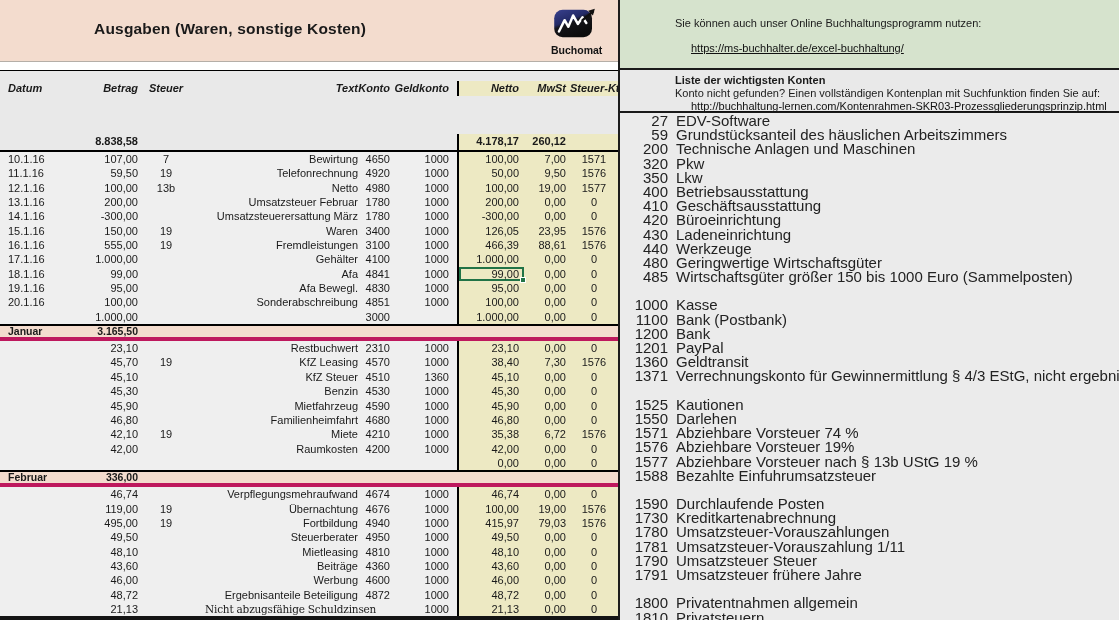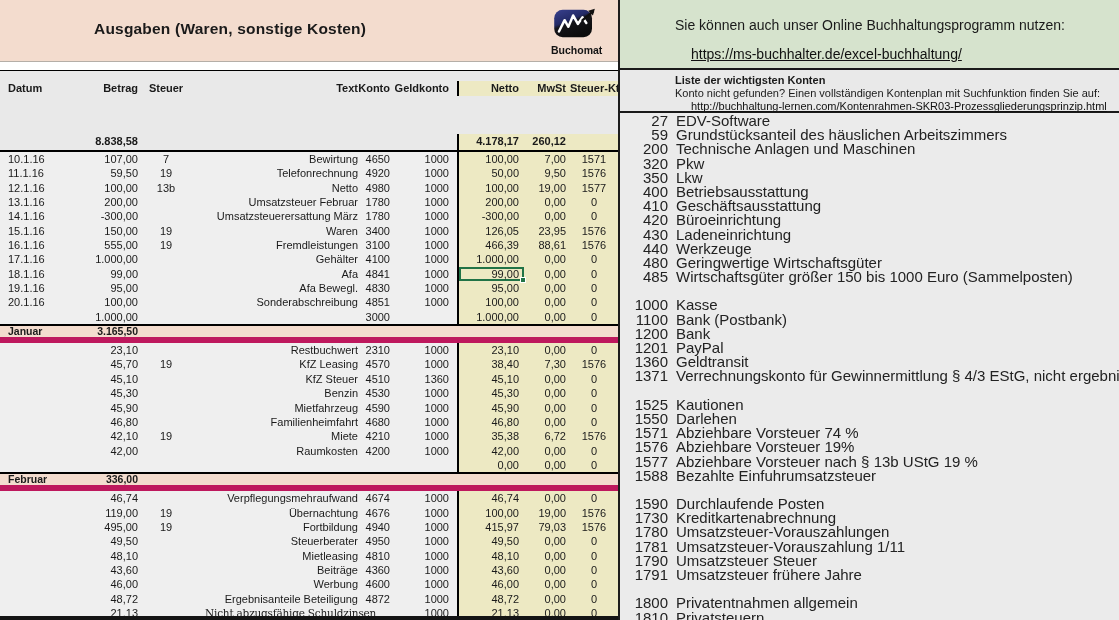--- a/index.html
+++ b/index.html
@@ -13,51 +13,51 @@
         background:var(--peach,#F3DCCE);border-bottom:1px solid #b5aea7;}
   .title{position:absolute;left:94px;top:20px;font-size:15.5px;font-weight:bold;letter-spacing:.2px;}
   .logo{position:absolute;left:551px;top:6px;width:48px;text-align:center;}
   .brand{font-size:10.5px;font-weight:bold;color:#141414;margin-top:0;}
 
   .table-wrap{position:absolute;left:0;top:70px;width:618px;bottom:0;overflow:hidden;
         background:var(--gray_row,#EFEFEF);
         --cols:62px 80px 48px 168px 34px 65px 67px 46px 48px;}
   .thead{border-top:1.5px solid #000;border-bottom:2.5px solid #000;background:#E9E9E9;}
   .hrow{display:grid;grid-template-columns:var(--cols);font-weight:bold;font-size:11px;line-height:15px;}
-  .hrow1{height:25px;align-items:end;}
+  .hrow1{height:25px;align-items:end;font-style:italic;}
   .hrow2{height:16px;margin-top:38px;}
   .row{display:grid;grid-template-columns:var(--cols);height:14.35px;line-height:14.35px;font-size:11px;}
   .c{white-space:nowrap;}
   .c0{padding-left:8px;}
   .c1{text-align:right;padding-right:4px;}
   .c2{text-align:center;}
   .c3{padding-left:15px;text-align:right;}
   .c4{text-align:right;padding-right:2px;}
   .c5{text-align:right;padding-right:8px;}
   .c6,.c7,.c8{background:var(--yellow,#EDE9C3);}
   .c6{text-align:right;padding-right:5px;border-left:2px solid #000;box-sizing:border-box;}
   .c7{text-align:right;padding-right:4px;}
   .c8{text-align:center;}
   .har{text-align:right;padding-right:3px;}
   .month-row{height:11px;line-height:10px;background:var(--peach,#F3DCCE);
-        border-top:2px solid #000;border-bottom:6px solid #be185d;
+        border-top:2px solid #000;border-bottom:4px solid #be185d;
         font-weight:bold;font-size:10.5px;padding-left:8px;}
   .m-name{display:inline-block;width:54px;}
   .m-sum{display:inline-block;width:76px;text-align:right;}
   .script-font{font-family:"DejaVu Serif",serif;font-size:10.5px;letter-spacing:-0.2px;}
   .sel{position:relative;box-shadow:inset 0 0 0 2px var(--select_green,#217346);}
   .sel::after{content:"";position:absolute;right:-2px;bottom:-2px;width:4px;height:4px;
         background:var(--select_green,#217346);border:1px solid #fff;}
   .bottom-strip{position:absolute;left:0;bottom:0;width:618px;height:4px;background:#141414;}
 
   
   .right{position:absolute;left:620px;top:0;width:499px;height:620px;}
   .promo{position:absolute;left:0;top:0;width:100%;height:70px;box-sizing:border-box;
         background:var(--green,#D6E3CD);border-bottom:2px solid #1a1a1a;
-        padding:17px 0 0 55px;font-size:14px;}
+        padding:17px 0 0 55px;font-size:11px;}
   .promo a{display:inline-block;margin-top:13px;}
   a{color:#111;padding-left:16px;}
   .konten-head{position:absolute;left:0;top:70px;width:100%;height:43px;box-sizing:border-box;
         background:#E9E9E9;border-bottom:2px solid #1a1a1a;
         padding:4px 0 0 55px;font-size:11px;line-height:12.8px;}
   .kh-title{font-weight:bold;}
   .konten-list{position:absolute;left:0;top:113px;width:100%;bottom:0;overflow:hidden;
         background:var(--panel_gray,#EBEBEB);padding-top:1px;box-sizing:border-box;}
   .k-row{height:14.2px;line-height:14.2px;font-size:15px;white-space:nowrap;color:#222;}
   .k-num{display:inline-block;width:48px;text-align:right;}

